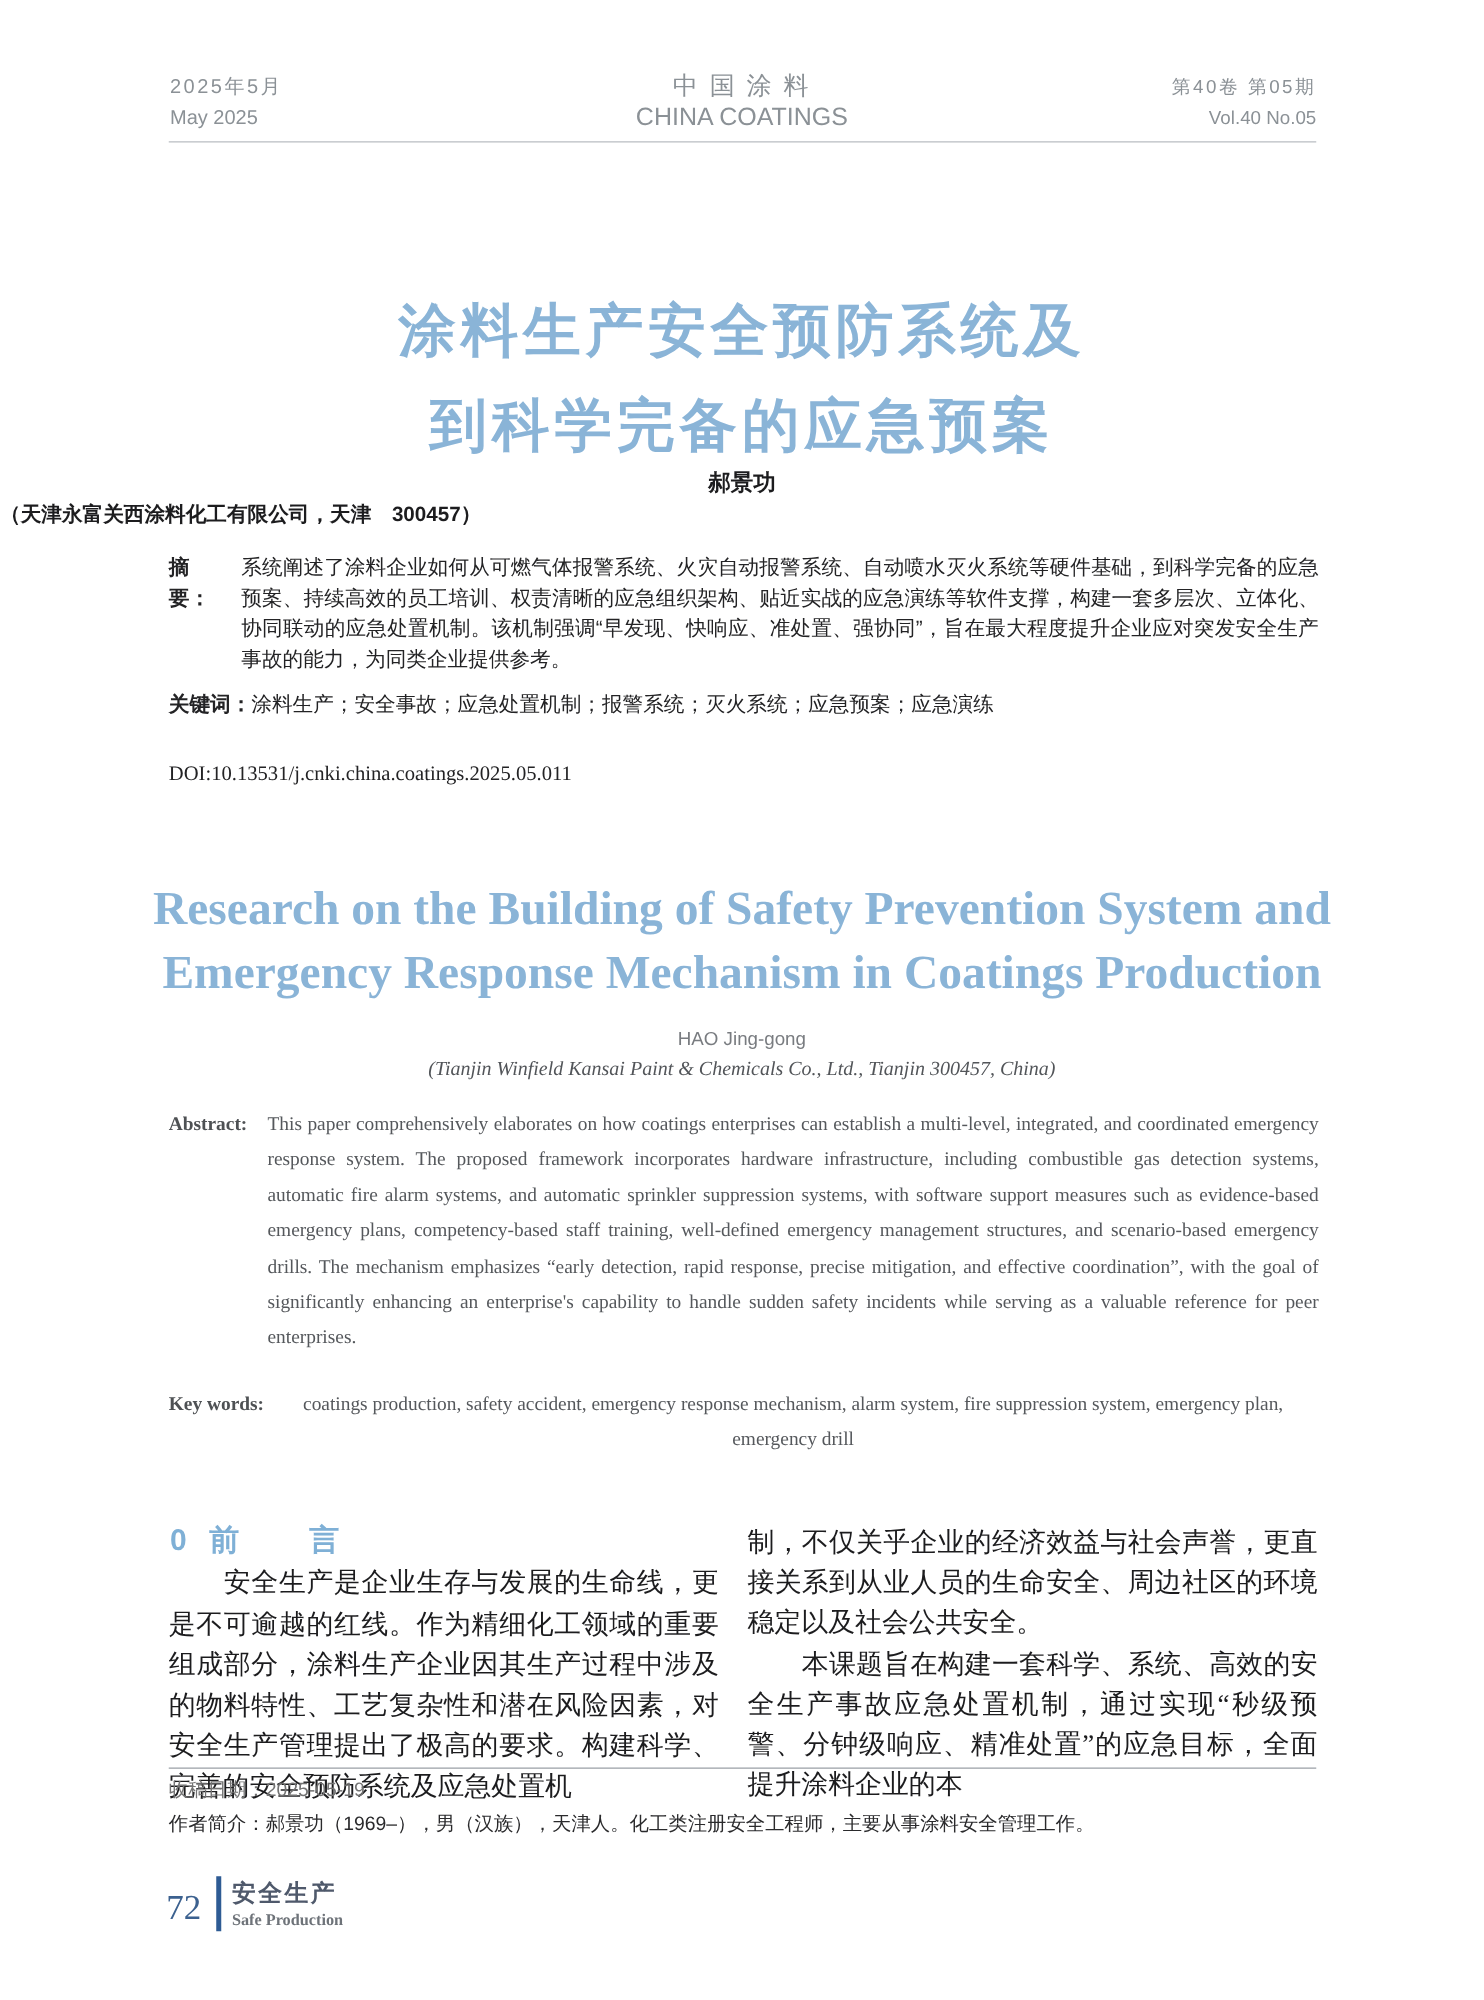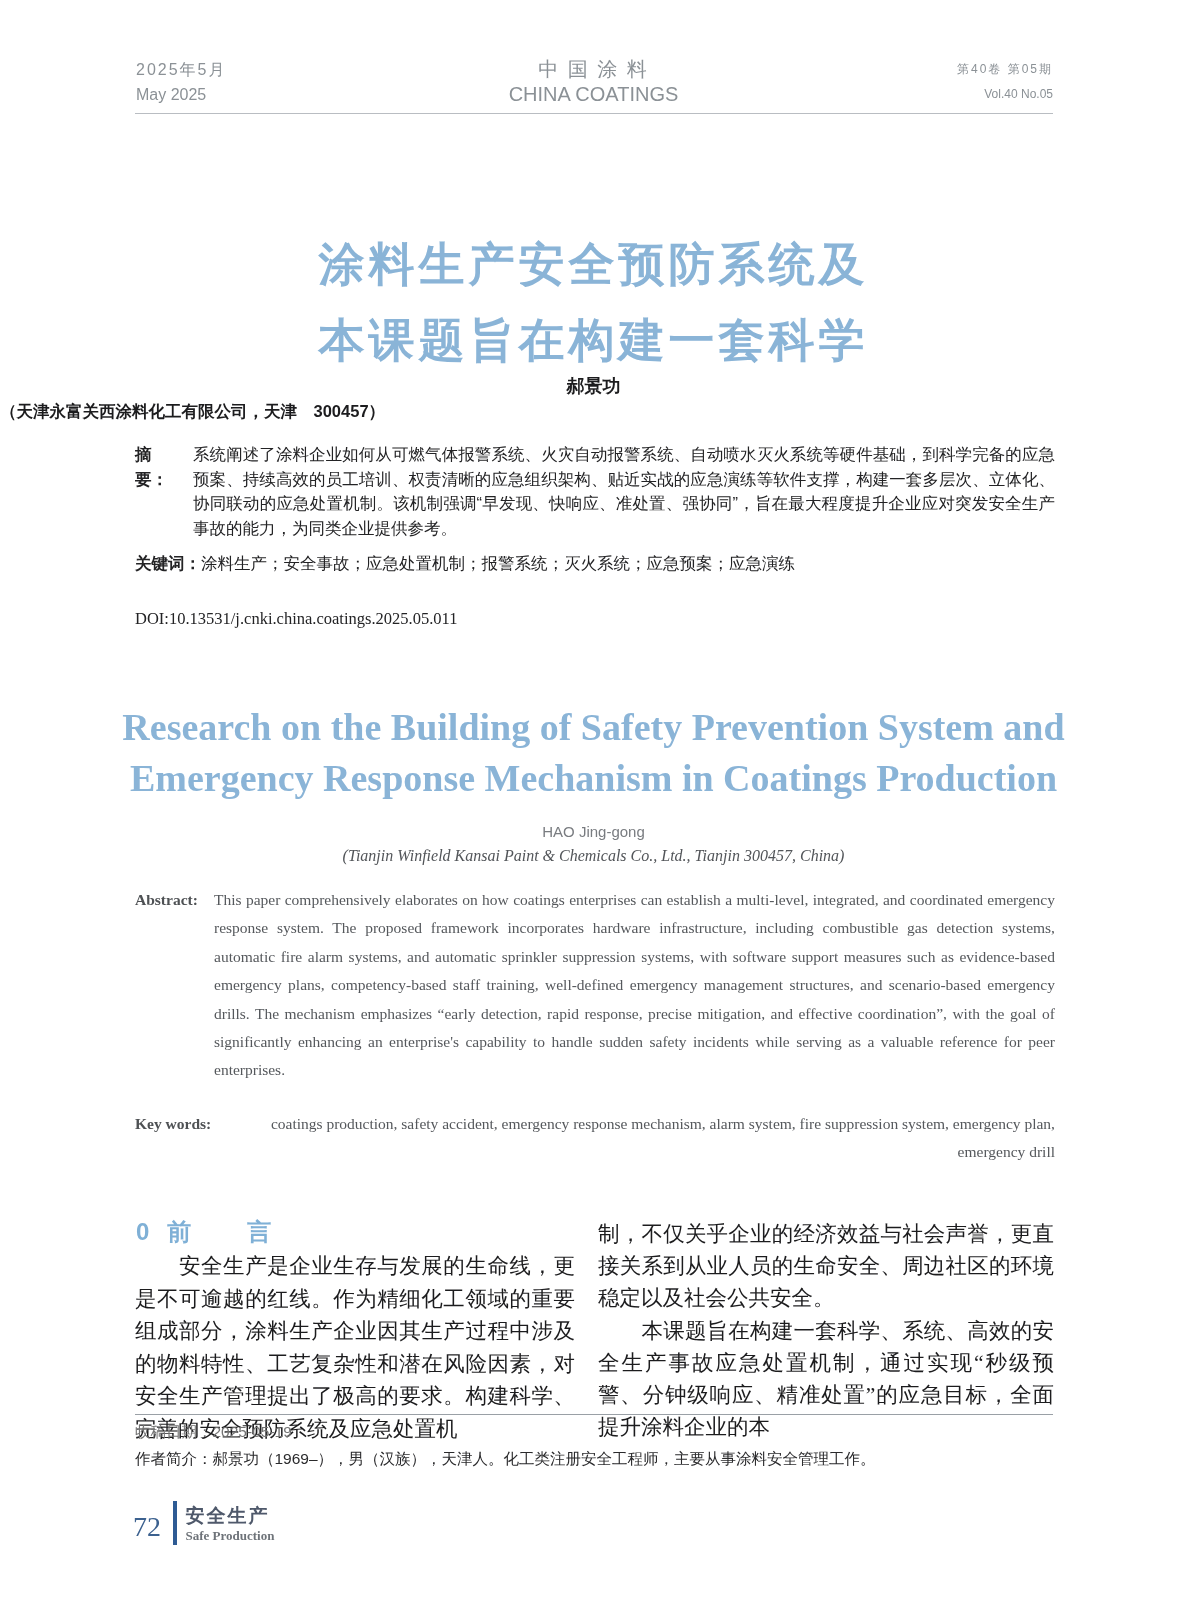--- a/index.html
+++ b/index.html
@@ -4,21 +4,21 @@
 <style>
   * { margin:0; padding:0; box-sizing:border-box; }
   html,body { background:#ffffff; }
   .page {
     position:relative; width:1187px; height:1600px; background:#ffffff;
     font-family:"Liberation Sans", sans-serif; color:#1e1e20; overflow:hidden;
   }
   
   .hdr-left   { position:absolute; left:136px;  top:57px;  text-align:left;  color:#8b9196; font-size:16px; line-height:25px; }
   .hdr-center { position:absolute; left:0; width:100%; top:57px; text-align:center; color:#8b9196; font-size:20px; line-height:25px; }
-  .hdr-right  { position:absolute; right:134px; top:57px;  text-align:right; color:#8b9196; font-size:12px; line-height:25px;margin-left:36px; }
+  .hdr-right  { position:absolute; right:134px; top:57px;  text-align:right; color:#8b9196; font-size:15px; line-height:25px;margin-left:36px; }
   .hdr-cn { letter-spacing:2px; }
   .hdr-rule { position:absolute; left:135px; right:134px; top:113px; border-top:1.5px solid #b9bdc2; }
   
   .title-cn { position:absolute; left:0; width:100%; top:226px; text-align:center;
               color:#8ab4d7; font-weight:bold; font-size:46px; line-height:76px; letter-spacing:4px; }
   .author-cn { position:absolute; left:0; width:100%; top:374px; text-align:center;
                font-weight:bold; font-size:18px; color:#1c1c1e; }
   .affil-cn  { position:absolute; left:0; width:100%; top:401px; text-align:left;
                font-weight:bold; font-size:16.5px; color:#1c1c1e; }
   
@@ -46,21 +46,21 @@
   .affil-en { position:absolute; left:0; width:100%; top:847px; text-align:center;
               font-family:"Liberation Serif", serif; font-style:italic; font-size:16px; color:#525559; }
   
   .en-abstract { position:absolute; left:135px; width:920px; top:886px; display:flex;
                  font-family:"Liberation Serif", serif; font-size:15.5px; line-height:28.4px; color:#55585c; }
   .en-abstract .lbl { flex:0 0 79px; font-weight:bold; color:#4e5154; }
   .en-abstract .txt { flex:1; text-align:justify; }
   .en-keywords { position:absolute; left:135px; width:920px; top:1086px; display:flex;
                  font-family:"Liberation Serif", serif; font-size:15.5px; line-height:28.4px; color:#55585c;margin-top:24px; }
   .en-keywords .lbl { flex:0 0 79px; font-weight:bold; color:#4e5154; }
-  .en-keywords .txt { flex:1; text-align:right; }
+  .en-keywords .txt { flex:1; text-align:center; }
   
   .sec-heading { position:absolute; left:136px; top:1216px; color:#7fb0d6; font-weight:bold;
                  font-size:24px; }
   .sec-heading .num { margin-right:18px; }
   .sec-heading .ttl { letter-spacing:16px; }
   .col-left { position:absolute; left:135px; top:1250px; width:440px;
               font-family:"Liberation Serif", serif; font-size:21.5px; line-height:32.5px;
               text-align:justify; color:#1c1c1e; }
   .col-right { position:absolute; left:598px; top:1218px; width:456px;
                font-family:"Liberation Serif", serif; font-size:21.5px; line-height:32.2px;
@@ -91,21 +91,21 @@
     <div>CHINA COATINGS</div>
   </div>
   <div class="hdr-right">
     <div class="hdr-cn">第40卷 第05期</div>
     <div>Vol.40 No.05</div>
   </div>
   <div class="hdr-rule"></div>
 
   <div class="title-cn">
     <div>涂料生产安全预防系统及</div>
-    <div>本课题旨在构建一套科学</div>
+    <div>到科学完备的应急预案</div>
   </div>
   <div class="author-cn">郝景功</div>
   <div class="affil-cn">（天津永富关西涂料化工有限公司，天津　300457）</div>
 
   <div class="meta-abstract">
     <span class="lbl">摘　要：</span>
     <span class="txt">系统阐述了涂料企业如何从可燃气体报警系统、火灾自动报警系统、自动喷水灭火系统等硬件基础，到科学完备的应急预案、持续高效的员工培训、权责清晰的应急组织架构、贴近实战的应急演练等软件支撑，构建一套多层次、立体化、协同联动的应急处置机制。该机制强调“早发现、快响应、准处置、强协同”，旨在最大程度提升企业应对突发安全生产事故的能力，为同类企业提供参考。</span>
   </div>
   <div class="meta-keywords">
     <span class="lbl">关键词：</span><span>涂料生产；安全事故；应急处置机制；报警系统；灭火系统；应急预案；应急演练</span>

